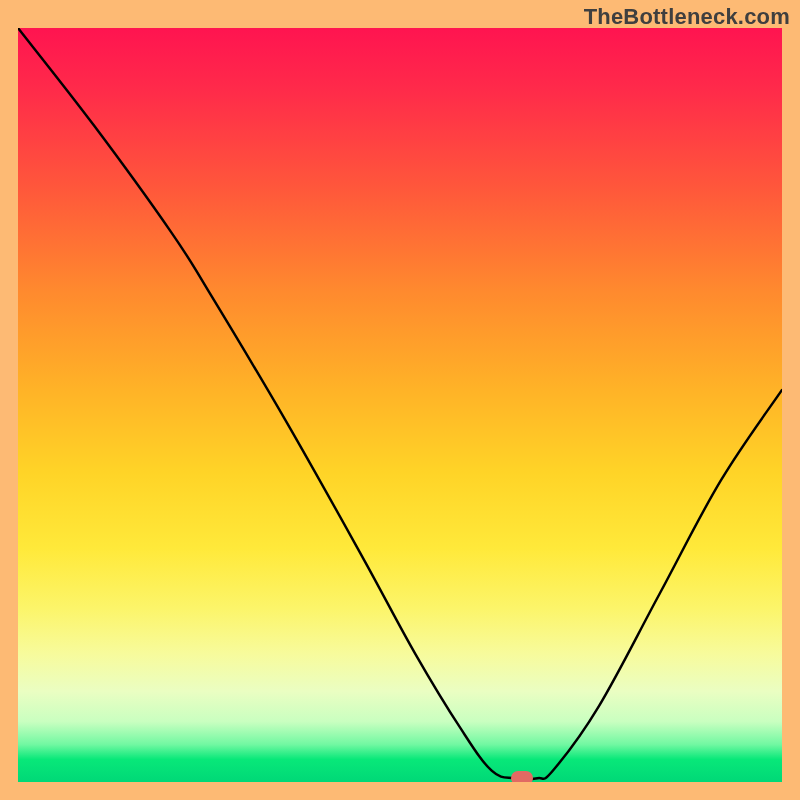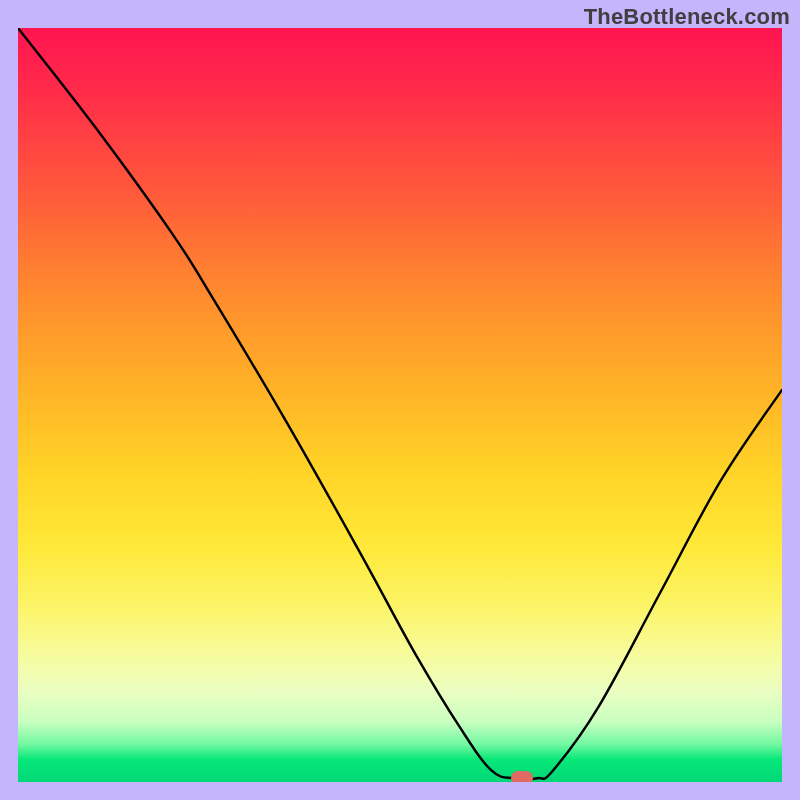--- a/index.html
+++ b/index.html
@@ -8,21 +8,21 @@
     width: 800px;
     height: 800px;
     background: #000;
     overflow: hidden;
     font-family: Arial, Helvetica, sans-serif;
   }
   .frame {
     position: relative;
     width: 800px;
     height: 800px;
-    background: #c4b5fd;
+    background: #fdba74;
   }
   .watermark {
     position: absolute;
     top: 4px;
     right: 10px;
     color: #3f3f3f;
     font-size: 22px;
     font-weight: 600;
     letter-spacing: 0.2px;
     z-index: 10;

